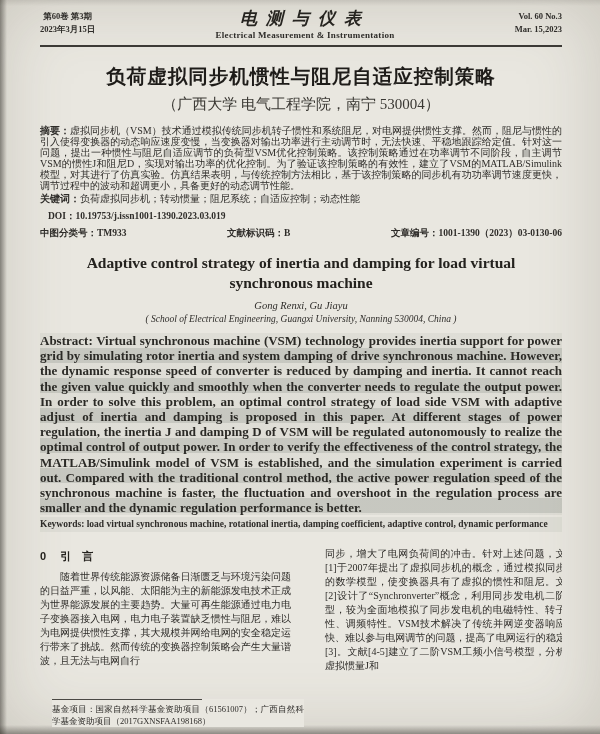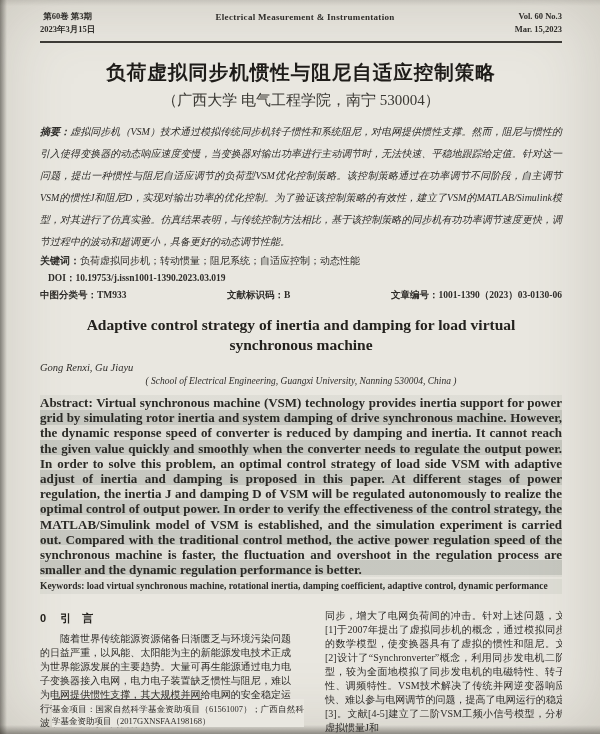--- a/index.html
+++ b/index.html
@@ -59,23 +59,22 @@
     font-size: 13px;
     font-style: italic;
     letter-spacing: 3px;
     color: #3a3833;
   }
   .affil-cn { margin-top: 5px; text-align: center; font-size: 15px; color: #3a3833; }
 
   .abstract-cn {
     margin: 11px 0 0 0;
     font-size: 10px;
-    line-height: 22px;
-    text-align: justify;
-    font-style: italic;
+    line-height: 11px;
+    text-align: justify;
   }
   .abstract-cn b, .kw-cn b { font-family: "Liberation Sans", sans-serif; font-weight: bold; }
   .kw-cn { margin: 1px 0 0 0; font-size: 10px; line-height: 14px; text-align: justify; }
   .doi-line { margin: 4px 0 0 8px; font-size: 9.5px; font-weight: bold; line-height: 13px; }
   .clc-row {
     margin-top: 4px;
     display: flex;
     justify-content: space-between;
     font-size: 9.5px;
     font-weight: bold;
@@ -85,21 +84,21 @@
   
   .title-en {
     margin: 13px auto 0 auto;
     max-width: 508px;
     text-align: center;
     font-size: 15.5px;
     line-height: 20px;
     font-weight: bold;
     color: #24221e;
   }
-  .authors-en { margin-top: 7px; text-align: left; font-size: 10.5px; font-style: italic; }
+  .authors-en { margin-top: 7px; text-align: center; font-size: 10.5px; font-style: italic; }
   .affil-en { margin-top: 3px; text-align: center; font-size: 9.5px; font-style: italic; }
 
   .abstract-en {
     margin: 9px 0 0 0;
     font-size: 13px;
     line-height: 15.2px;
     text-align: justify;
     font-weight: bold;
     color: #2b2a26;
     background: repeating-linear-gradient(
@@ -156,20 +155,21 @@
 <body>
 
 <div class="page">
 
   <header class="hdr">
     <div class="hdr-side left">
       <div>第60卷  第3期</div>
       <div>2023年3月15日</div>
     </div>
     <div class="hdr-center">
+      <div class="jname">电测与仪表</div>
       <div class="jname-en">Electrical Measurement &amp; Instrumentation</div>
     </div>
     <div class="hdr-side right">
       <div>Vol. 60  No.3</div>
       <div>Mar. 15,2023</div>
     </div>
   </header>
 
   <h1 class="title-cn">负荷虚拟同步机惯性与阻尼自适应控制策略</h1>
 

